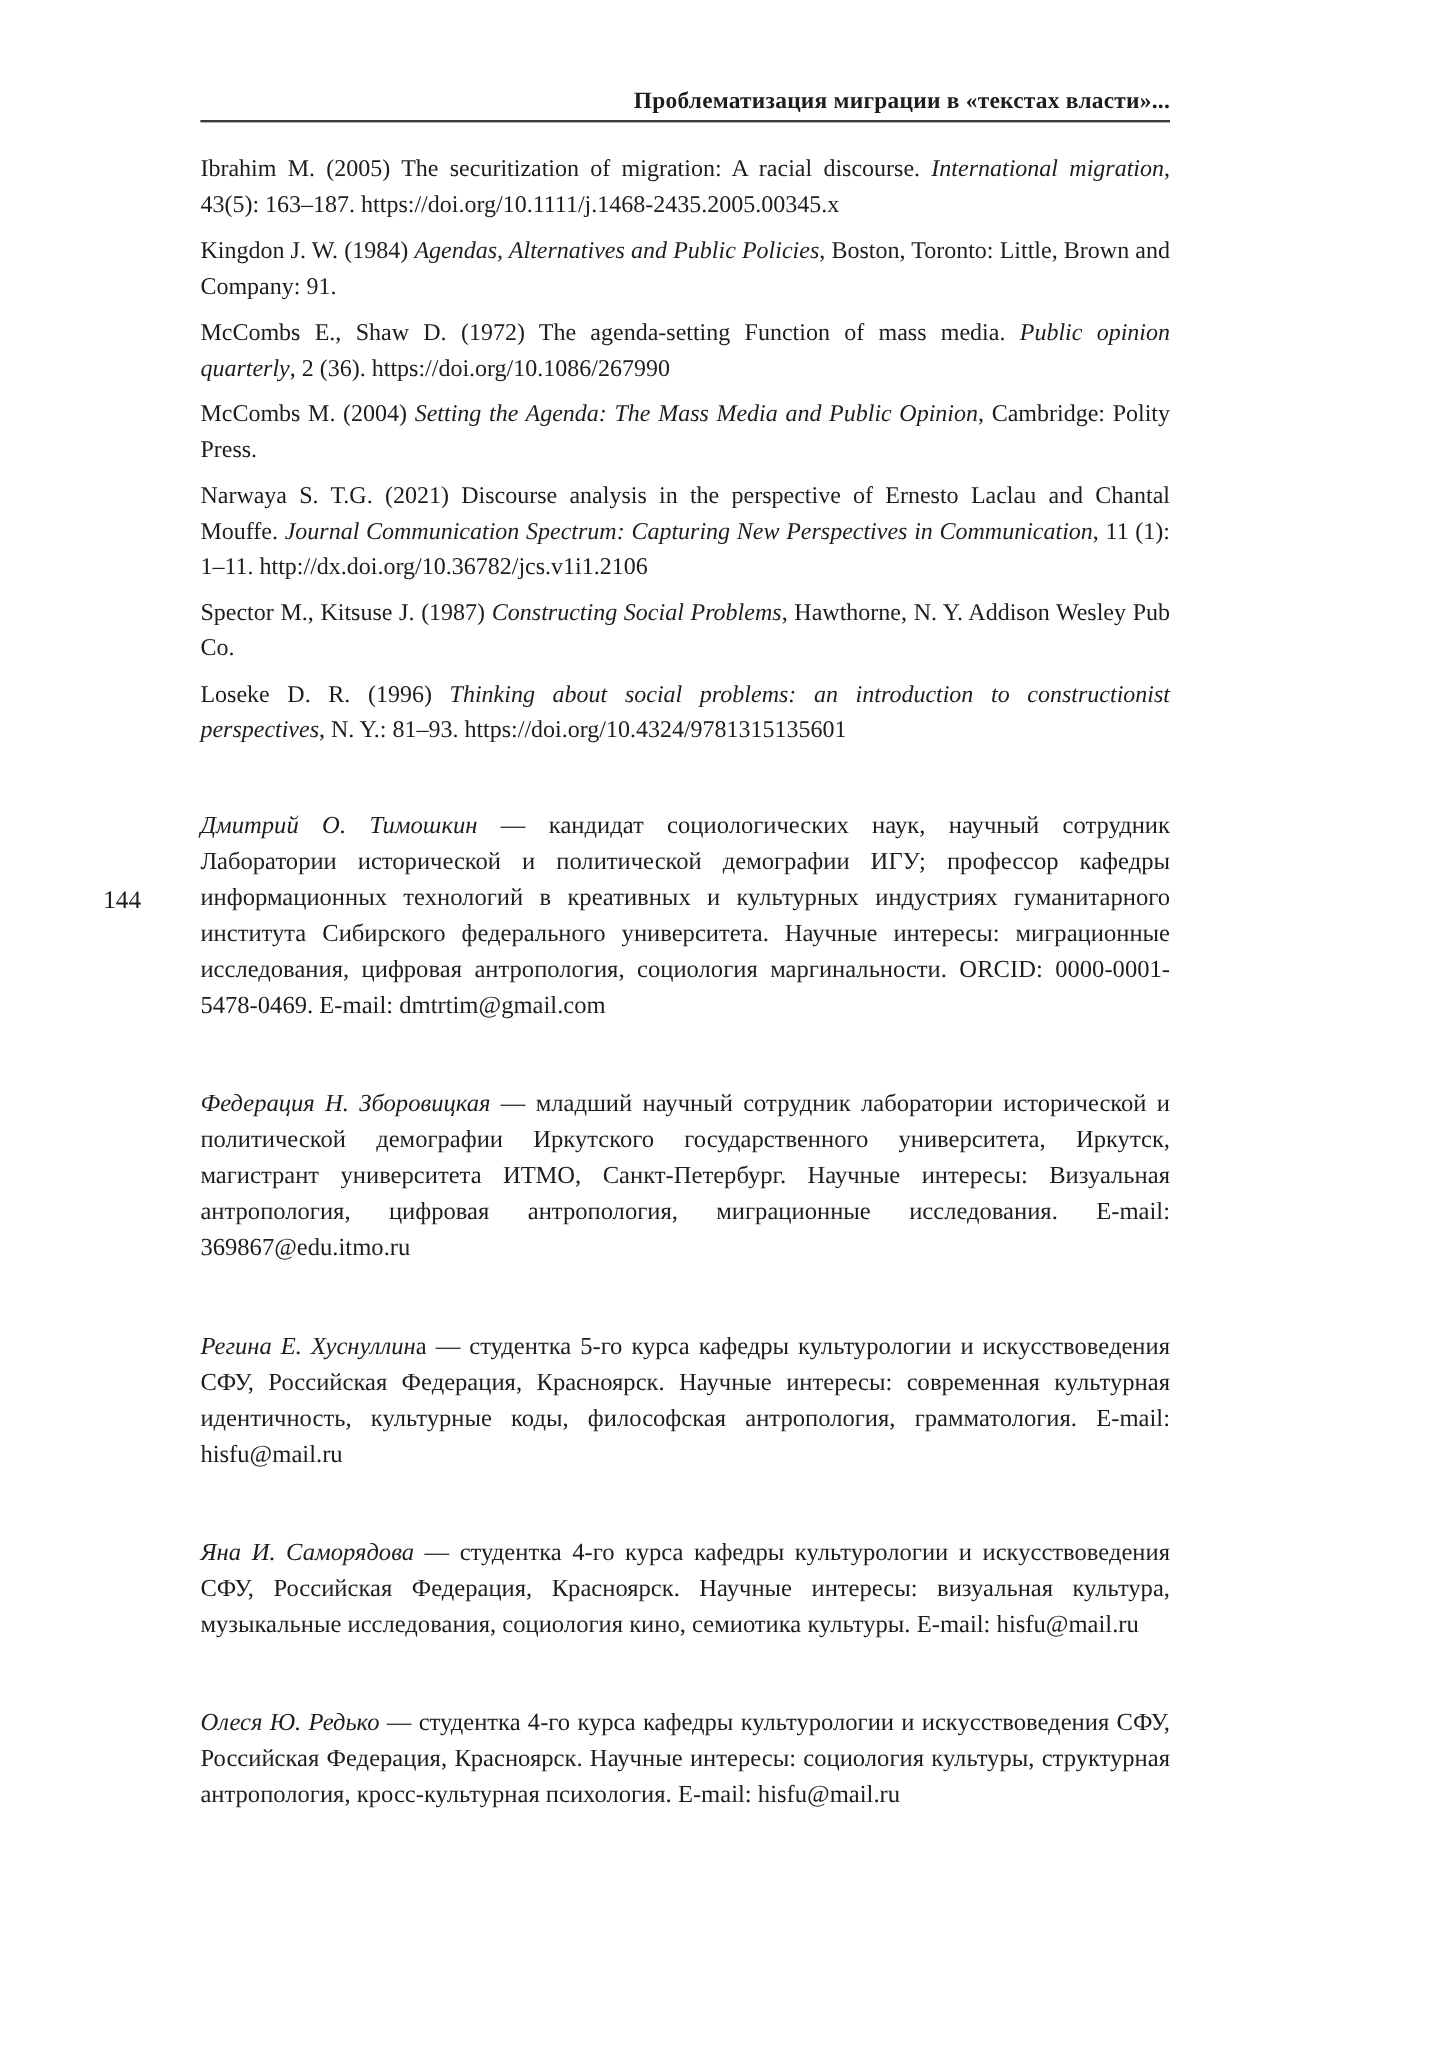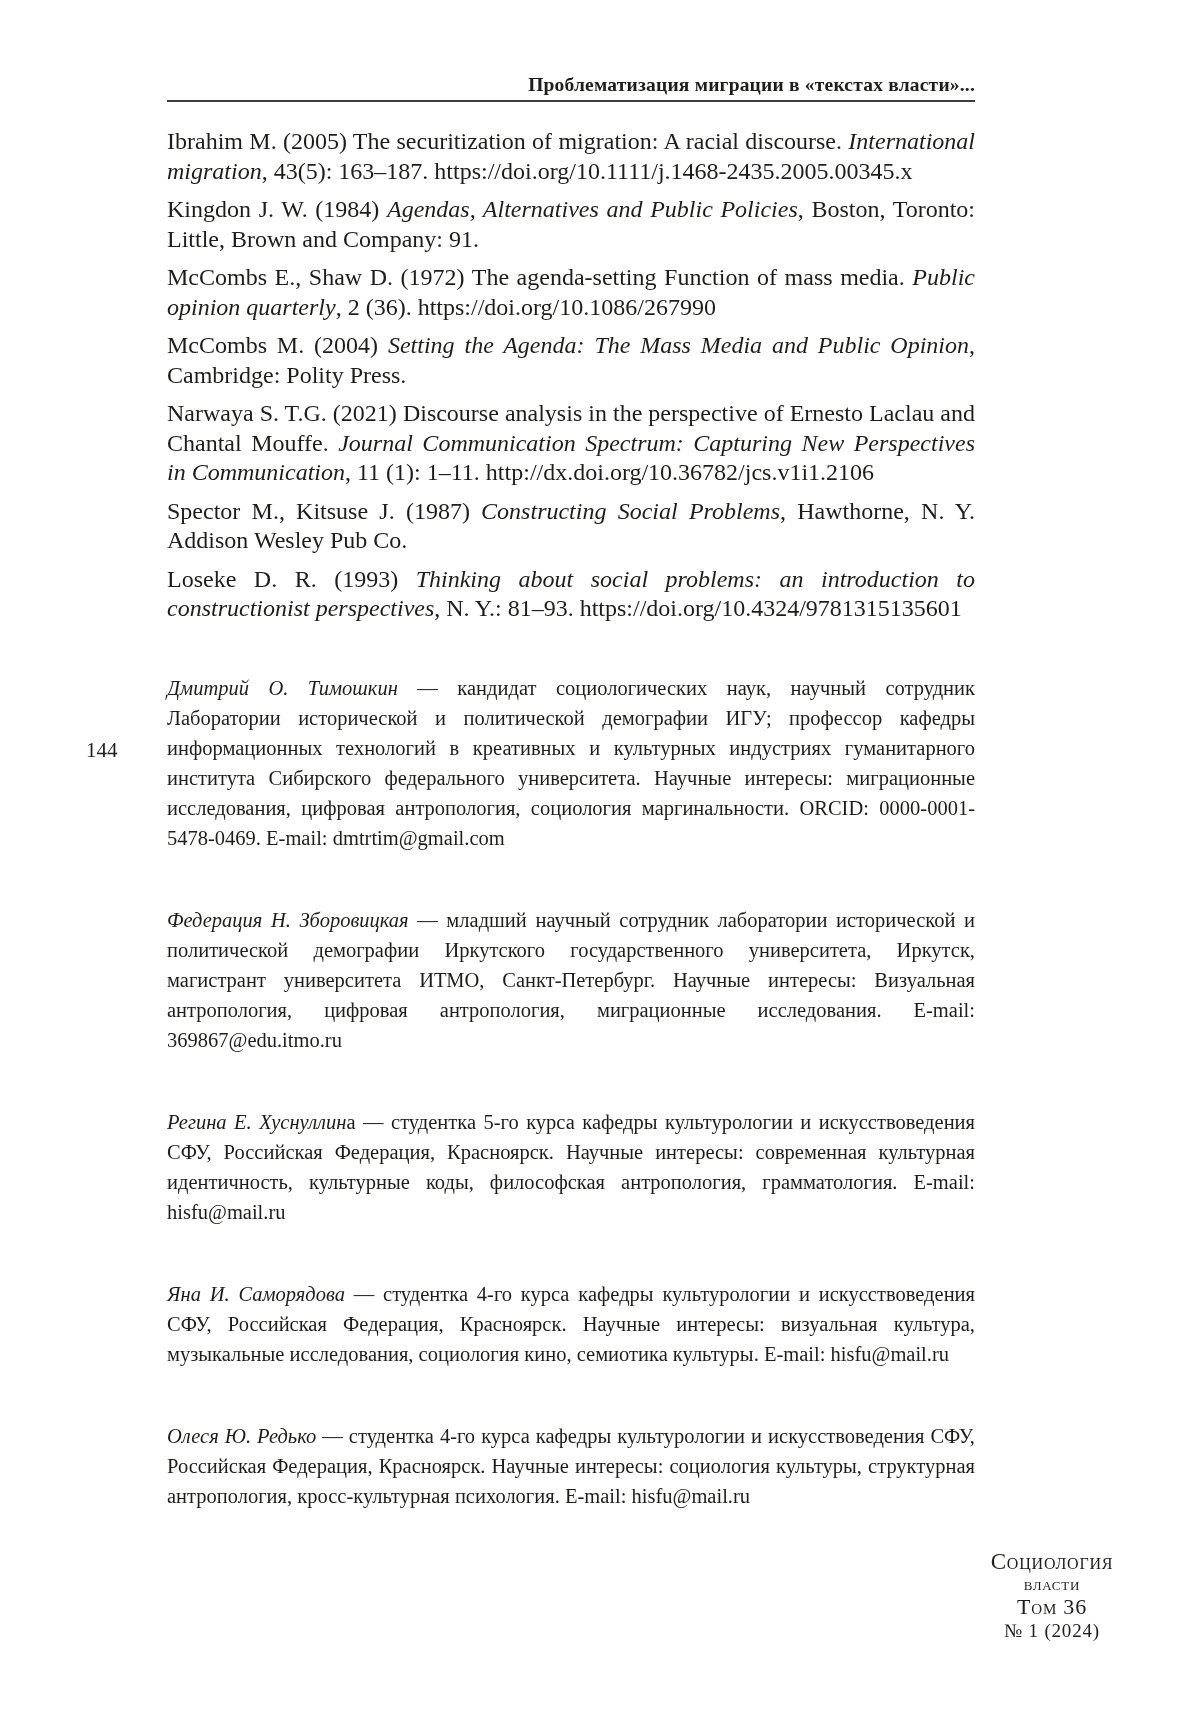--- a/index.html
+++ b/index.html
@@ -27,21 +27,21 @@
     font-weight: 700;
     line-height: 22px;
     letter-spacing: 0.2px;
     padding-bottom: 4px;
     border-bottom: 2px solid #3c3c3c;
     text-align: right;
   }
   .references { margin-top: 25px; }
   .ref {
     margin: 0 0 9px 0;
-    font-size: 24px;
+    font-size: 20px;
     line-height: 29.5px;
     text-align: justify;
     hyphens: auto;
   }
   .authors { margin-top: 49px; }
   .bio {
     margin: 0 0 52px 0;
     font-size: 20.5px;
     line-height: 30px;
     text-align: justify;
@@ -91,38 +91,32 @@
         <p class="ref"><span>Kingdon J. W. (1984) </span><span class="it">Agendas, Alternatives and Public Policies</span><span>, Boston, Toronto: Little, Brown and Company: 91.</span></p>
 
         <p class="ref"><span>McCombs E., Shaw D. (1972) The agenda-setting Function of mass media. </span><span class="it">Public opinion quarterly</span><span>, 2 (36). https://doi.org/10.1086/267990</span></p>
 
         <p class="ref"><span>McCombs M. (2004) </span><span class="it">Setting the Agenda: The Mass Media and Public Opinion</span><span>, Cambridge: Polity Press.</span></p>
 
         <p class="ref"><span>Narwaya S. T.G. (2021) Discourse analysis in the perspective of Ernesto Laclau and Chantal Mouffe. </span><span class="it">Journal Communication Spectrum: Capturing New Perspectives in Communication</span><span>, 11 (1): 1–11. http://dx.doi.org/10.36782/jcs.v1i1.2106</span></p>
 
         <p class="ref"><span>Spector M., Kitsuse J. (1987) </span><span class="it">Constructing Social Problems</span><span>, Hawthorne, N. Y. Addison Wesley Pub Co.</span></p>
 
-        <p class="ref"><span>Loseke D. R. (1993) </span><span class="it">Thinking about social problems: an introduction to constructionist perspectives</span><span>, N. Y.: 81–93. https://doi.org/10.4324/9781315135601</span></p>
+        <p class="ref"><span>Loseke D. R. (1996) </span><span class="it">Thinking about social problems: an introduction to constructionist perspectives</span><span>, N. Y.: 81–93. https://doi.org/10.4324/9781315135601</span></p>
       </section>
 
     <section class="authors">
 
         <p class="bio"><span class="it">Дмитрий О. Тимошкин</span><span> — кандидат социологических наук, научный сотрудник Лаборатории исторической и политической демографии ИГУ; профессор кафедры информационных технологий в креативных и культурных индустриях гуманитарного института Сибирского федерального университета. Научные интересы: миграционные исследования, цифровая антропология, социология маргинальности. ORCID: 0000-0001-5478-0469. E-mail: dmtrtim@gmail.com</span></p>
 
         <p class="bio"><span class="it">Федерация Н. Зборовицкая</span><span> — младший научный сотрудник лаборатории исторической и политической демографии Иркутского государственного университета, Иркутск, магистрант университета ИТМО, Санкт-Петербург. Научные интересы: Визуальная антропология, цифровая антропология, миграционные исследования. E-mail: 369867@edu.itmo.ru</span></p>
 
         <p class="bio"><span class="it">Регина Е. Хуснуллин</span><span>а — студентка 5-го курса кафедры культурологии и искусствоведения СФУ, Российская Федерация, Красноярск. Научные интересы: современная культурная идентичность, культурные коды, философская антропология, грамматология. E-mail: hisfu@mail.ru</span></p>
 
         <p class="bio"><span class="it">Яна И. Саморядова</span><span> — студентка 4-го курса кафедры культурологии и искусствоведения СФУ, Российская Федерация, Красноярск. Научные интересы: визуальная культура, музыкальные исследования, социология кино, семиотика культуры. E-mail: hisfu@mail.ru</span></p>
 
         <p class="bio"><span class="it">Олеся Ю. Редько</span><span> — студентка 4-го курса кафедры культурологии и искусствоведения СФУ, Российская Федерация, Красноярск. Научные интересы: социология культуры, структурная антропология, кросс-культурная психология. E-mail: hisfu@mail.ru</span></p>
       </section>
 
   </div>
 
-  <div class="footer">
-    <div class="f1">Социология</div>
-    <div class="f2">власти</div>
-    <div class="f3">Том 36</div>
-    <div class="f4">№ 1 (2024)</div>
-  </div>
 
 </div>
 
 </body></html>

